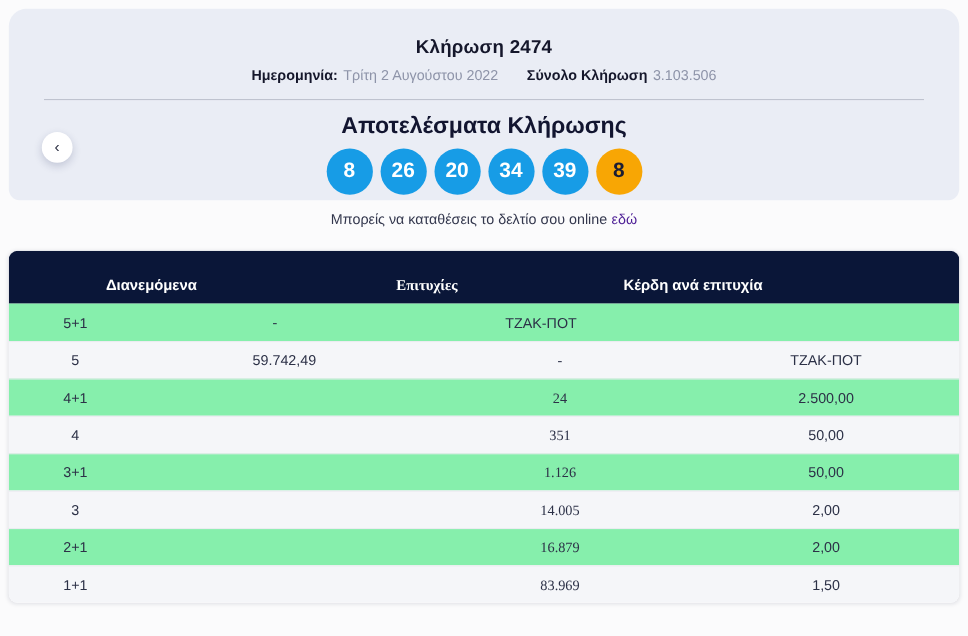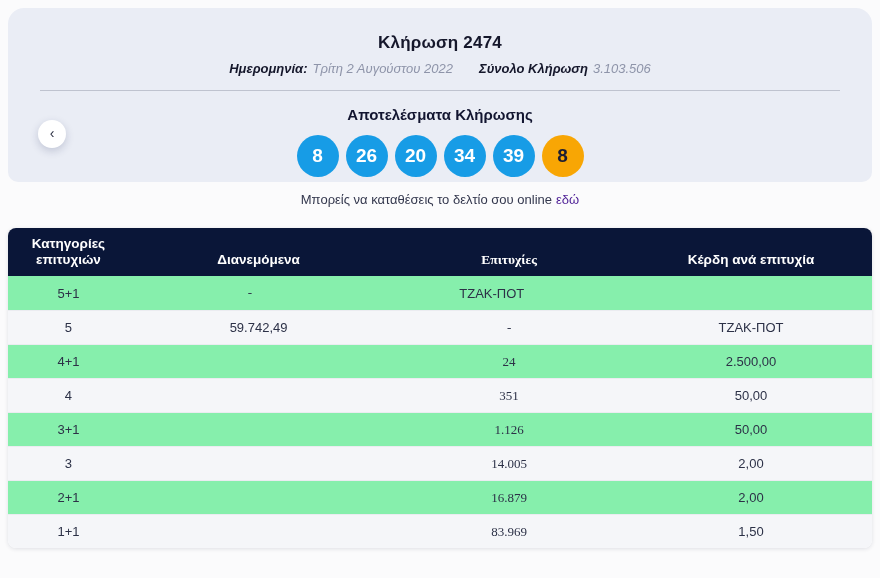--- a/index.html
+++ b/index.html
@@ -9,26 +9,26 @@
   
   .hero {
     position:relative;
     background:#eaedf5;
     border-radius:16px 16px 10px 10px;
     height:174px;
     padding-top:24px;
     text-align:center;
   }
   .draw-title { font-size:17px; font-weight:bold; color:#15172b; line-height:22px; letter-spacing:.2px; }
-  .meta { margin-top:6px; font-size:13px; line-height:18px; display:flex; justify-content:center; gap:26px;font-style:italic; }
+  .meta { margin-top:6px; font-size:13px; line-height:18px; display:flex; justify-content:center; gap:26px; }
   .meta .pair { display:flex; gap:5px; }
   .meta .lbl { font-weight:bold; color:#15172b; }
   .meta .val { color:#8e94a9; }
   .divider { border:none; border-top:1px solid #bfc3cf; margin:12px 32px 0; }
-  .results-title { margin-top:14px; font-size:15px; font-weight:bold; color:#121530; line-height:20px; }
+  .results-title { margin-top:14px; font-size:21px; font-weight:bold; color:#121530; line-height:20px; }
   .balls { margin-top:10px; display:flex; justify-content:center; gap:7px; height:42px; }
   .ball {
     width:42px; height:42px; border-radius:50%;
     display:flex; align-items:center; justify-content:center;
     font-size:19px; font-weight:bold; color:#ffffff;
   }
   .ball.main  { background:#179ce6; }
   .ball.joker { background:#f8a604; color:#1b1d33; }
   .caption { margin-top:14px; font-size:13px; line-height:18px; color:#33374d; }
   .caption a { font-weight:normal; color:#4c1d95; text-decoration:none; cursor:pointer; margin-left:4px; }
@@ -100,21 +100,20 @@
       <span>Μπορείς να καταθέσεις το δελτίο σου online</span><a>εδώ</a>
     </p>
 
     <button class="prev-btn">
       <span>‹</span>
     </button>
   </section>
 
   <section class="table-card">
     <div class="thead">
-        <div class="tcell col0">Κατηγορίες επιτυχιών</div>
         <div class="tcell col1">Διανεμόμενα</div>
         <div class="tcell col2">Επιτυχίες</div>
         <div class="tcell col3">Κέρδη ανά επιτυχία</div>
       </div>
     <div class="tbody">
         <div class="trow">
           <div class="tcell col0">5+1</div>
           <div class="tcell col2">-</div>
           <div class="tcell col3">ΤΖΑΚ-ΠΟΤ</div>
         </div>

